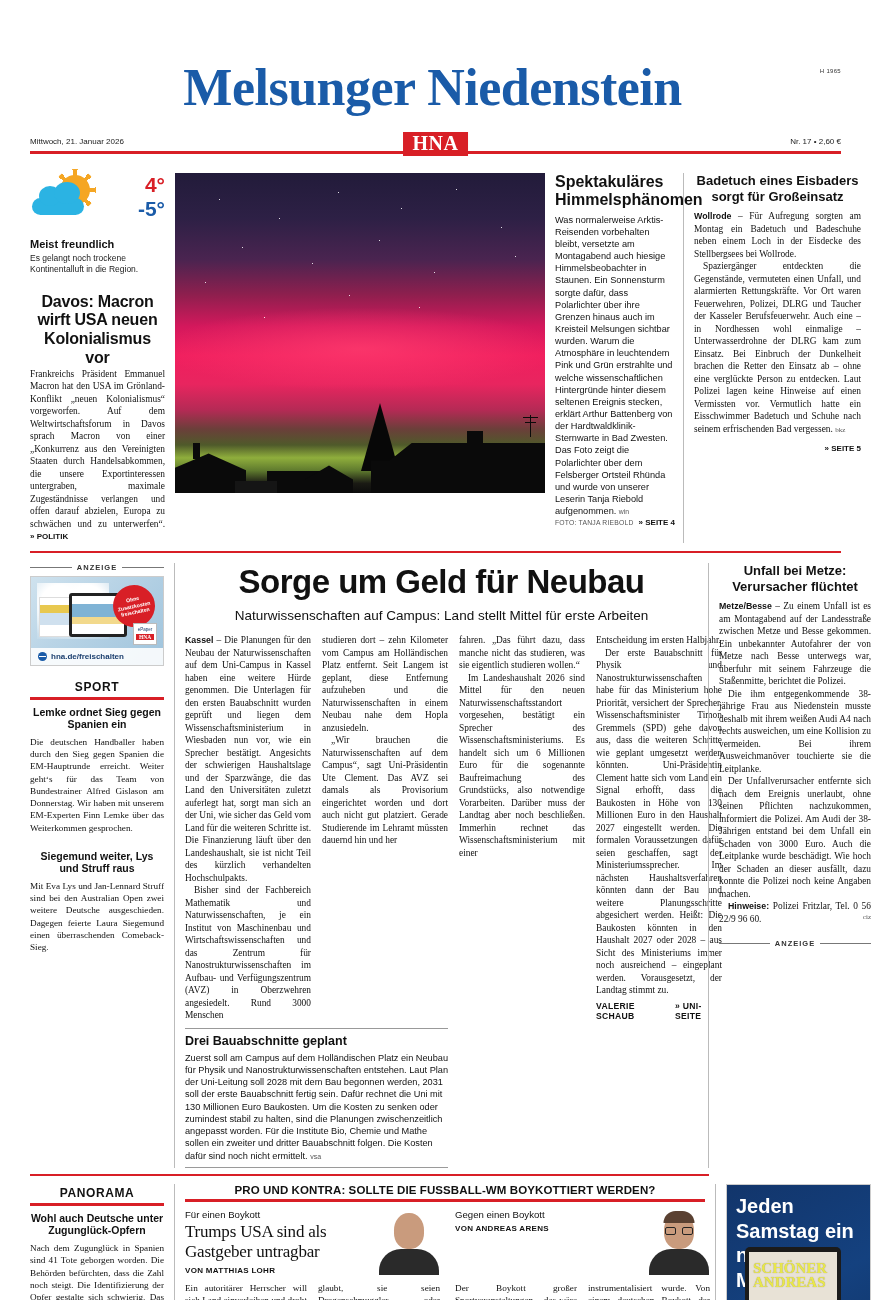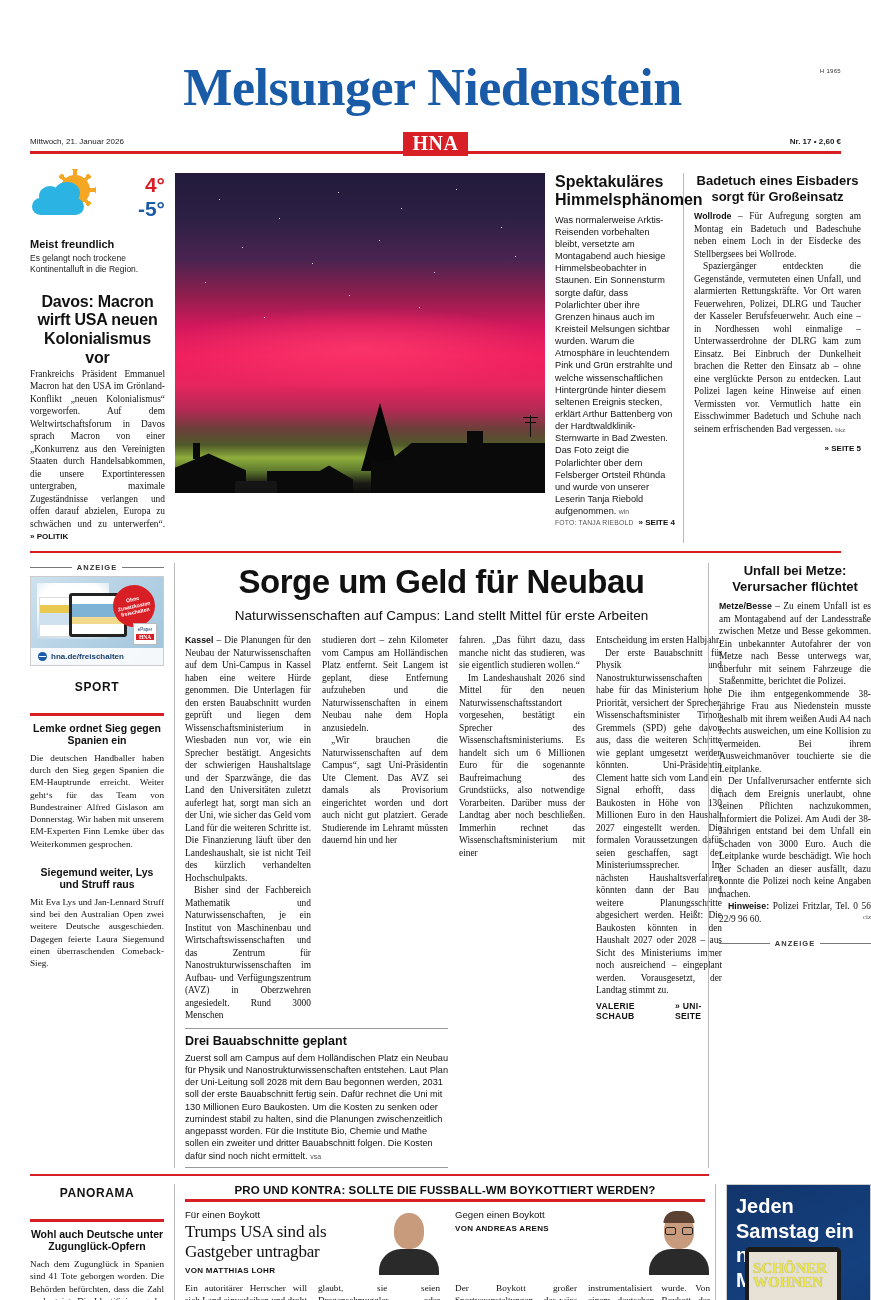--- a/index.html
+++ b/index.html
@@ -37,21 +37,21 @@
   .masthead-rule {
     position: absolute; left: 0; right: 0; top: 22px;
     height: 2.5px; background: #d81f26;
   }
   .masthead-date {
     position: absolute; left: 0; top: 8px;
     font-size: 8px; color: #222;
   }
   .masthead-issue {
     position: absolute; right: 0; top: 8px;
-    font-size: 8px; color: #222; font-weight: bold;
+    font-size: 8px; color: #222;
   }
   .hna-logo {
     position: absolute; left: 50%; transform: translateX(-50%); top: 3px;
     background: #d81f26; color: #fff;
     font-family: "Liberation Serif", serif; font-weight: bold;
     font-size: 20px; letter-spacing: 0.5px;
     padding: 1px 10px 2px 10px;
     z-index: 3;
     line-height: 1.05;
   }
@@ -217,21 +217,21 @@
   .globe-dot::after { content:""; position:absolute; left:1px; top:4px; width:7px; height:1px; background:#fff; }
   .ad-epaper .eplogo {
     position: absolute; right: 6px; bottom: 20px; width: 24px; height: 22px;
     background:#fff; border:1px solid #bbb; font-size:4.5px; text-align:center; color:#1a3e6e;
     display:flex; flex-direction:column; justify-content:center; align-items:center; line-height:1.1;
   }
   .ad-epaper .eplogo .hna { background:#d81f26; color:#fff; font-family:"Liberation Serif",serif; font-weight:bold; font-size:5.5px; padding:0 3px; margin-top:1px;}
 
   .section-kicker {
     text-align: center; font-size: 12px; font-weight: bold; letter-spacing: .6px;
-    margin-top: 14px; padding-bottom: 19px;
+    margin-top: 14px; padding-bottom: 3px;
   }
   .teaser-head { font-size: 10.5px; font-weight: bold; text-align: center; line-height: 1.2; margin-top: 6px; }
   .teaser-body { margin-top: 5px; font-size: 9.2px; }
 
   .main-title {
     font-size: 33px; font-weight: bold; text-align: center; line-height: 1.05;
     letter-spacing: -0.5px; margin-top: 2px;
   }
   .main-sub {
     font-size: 13.5px; text-align: center; margin-top: 8px; line-height: 1.2;
@@ -540,21 +540,21 @@
         </div>
       </div>
 
     </div>
 
     <div class="col-ad2">
       <div class="ad2">
         <div class="ad2-head">Jeden Samstag ein neues Magazin</div>
         <div class="tablet2">
           <div class="cover">
-            <div class="ttl">SCHÖNER WOHNEN</div>
+            <div class="ttl">SCHÖNER ANDREAS</div>
 
           </div>
         </div>
 
       </div>
     </div>
   </div>
 
 </div>
 

